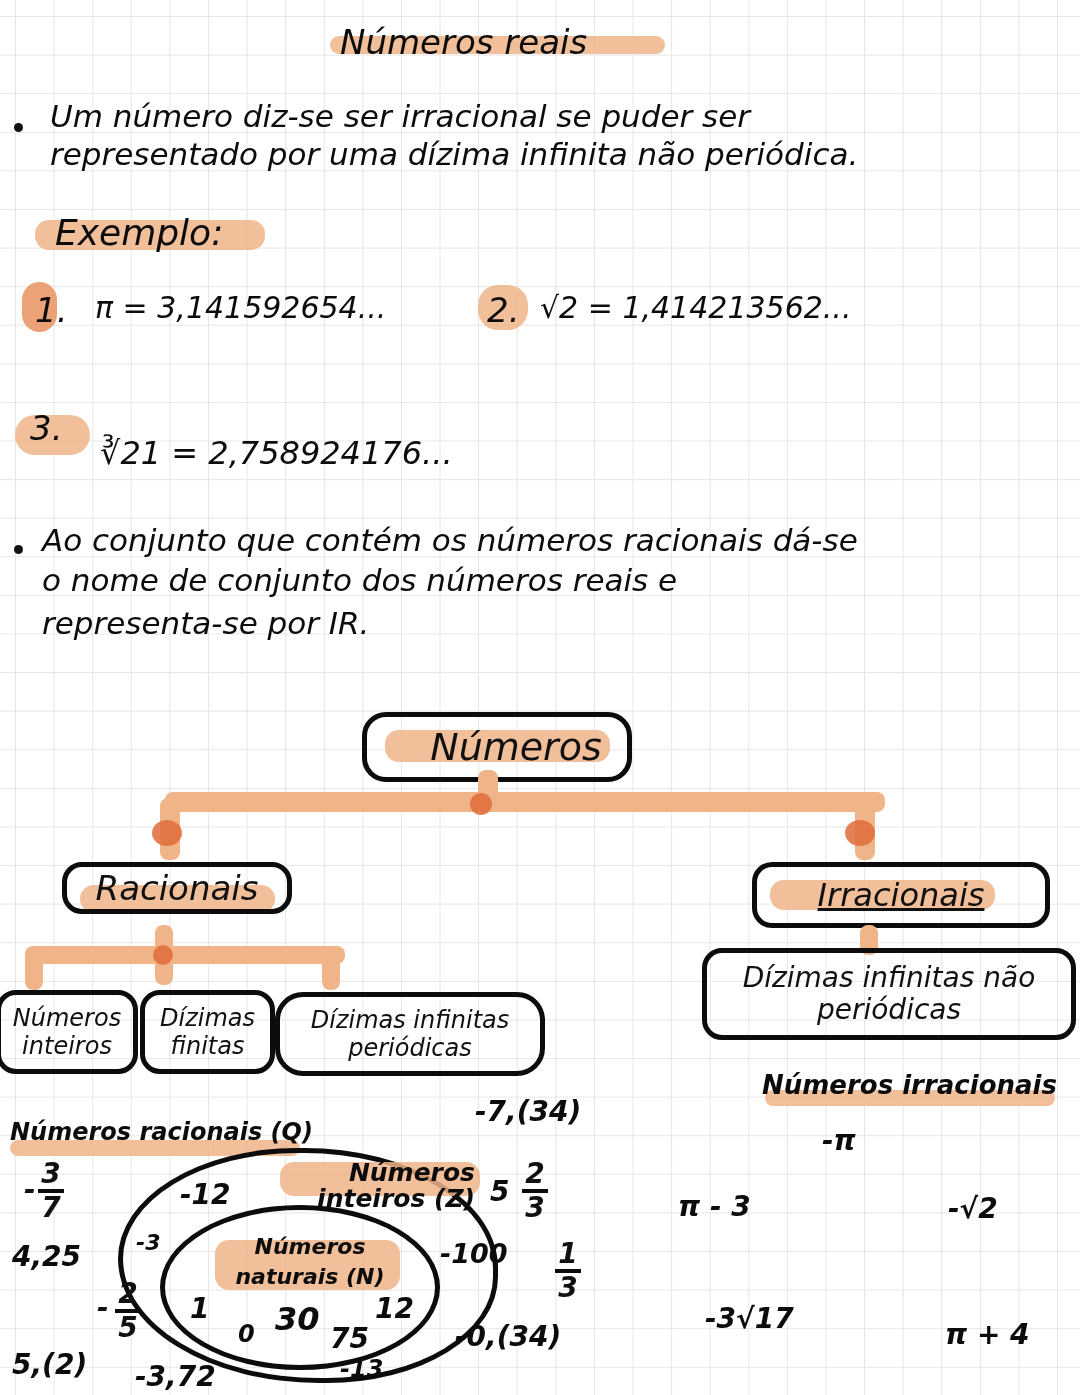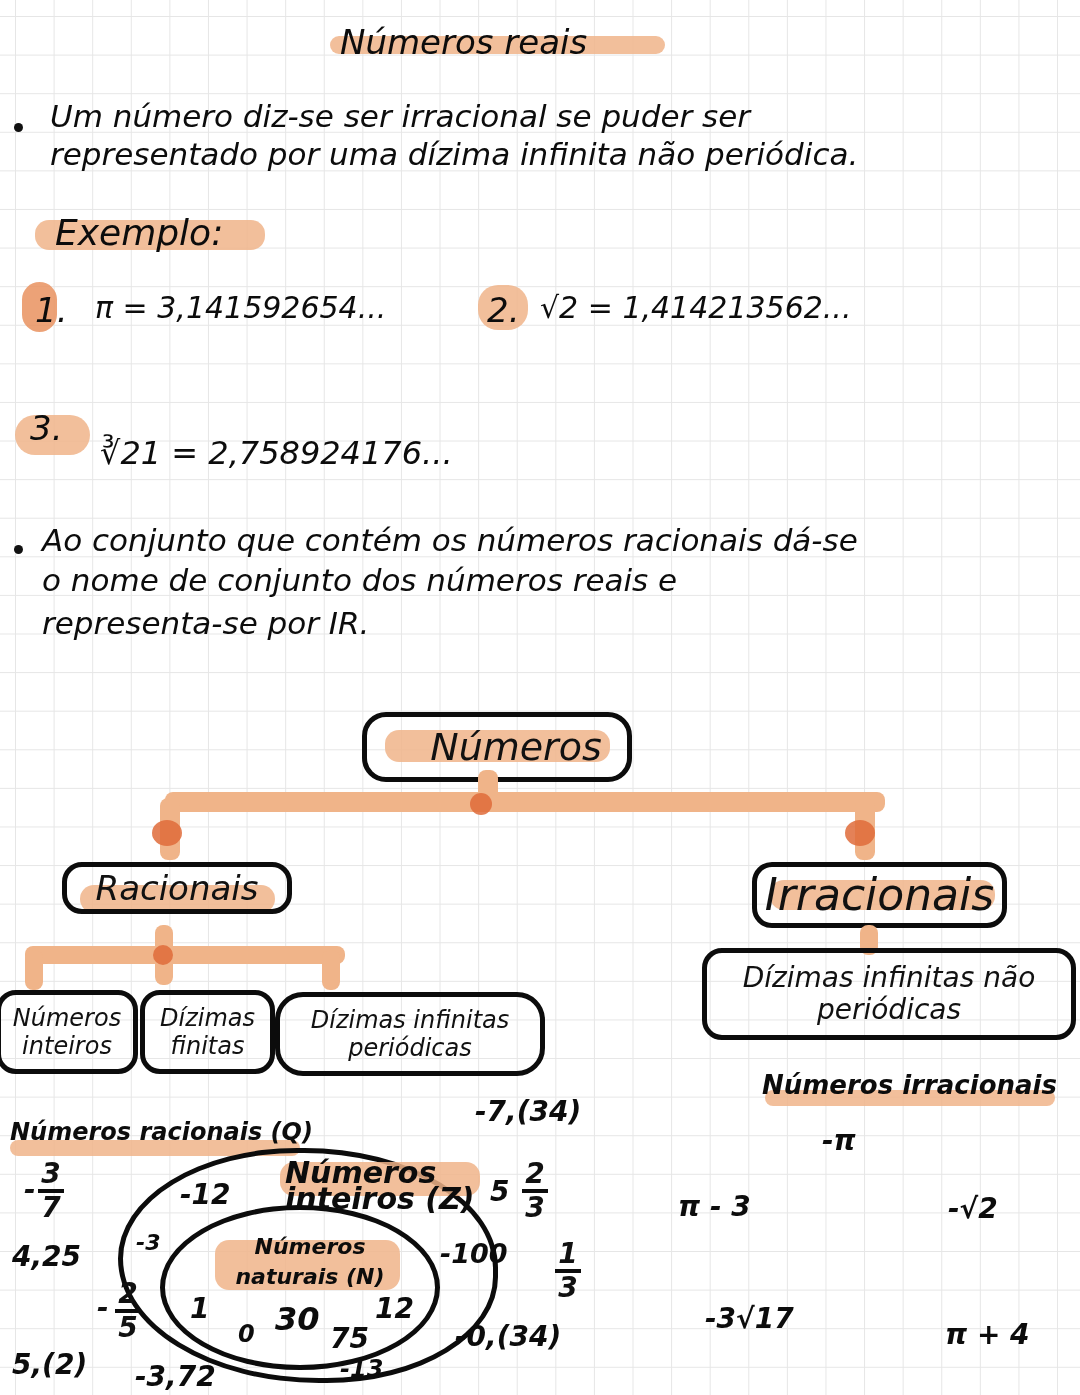--- a/index.html
+++ b/index.html
@@ -67,21 +67,21 @@
 <div class="connector" style="left:160px;top:798px;width:20px;height:62px;"></div>
 <div class="connector" style="left:855px;top:798px;width:20px;height:62px;"></div>
 <div class="dot" style="left:470px;top:793px;width:22px;height:22px;"></div>
 <div class="dot" style="left:152px;top:820px;width:30px;height:26px;"></div>
 <div class="dot" style="left:845px;top:820px;width:30px;height:26px;"></div>
 
 <div class="hl" style="left:80px;top:885px;width:195px;height:28px;"></div>
 <div class="box" style="left:62px;top:862px;width:230px;height:52px;font-size:34px;">Racionais</div>
 
 <div class="hl" style="left:770px;top:880px;width:225px;height:30px;"></div>
-<div class="box" style="left:752px;top:862px;width:255px;height:66px;font-size:44px;">Irracionais</div>
+<div class="box" style="left:752px;top:862px;width:298px;height:66px;font-size:32px;text-decoration:underline;">Irracionais</div>
 
 <div class="connector" style="left:155px;top:925px;width:18px;height:60px;"></div>
 <div class="connector" style="left:25px;top:946px;width:320px;height:18px;"></div>
 <div class="connector" style="left:25px;top:950px;width:18px;height:40px;"></div>
 <div class="connector" style="left:322px;top:950px;width:18px;height:40px;"></div>
 <div class="dot" style="left:153px;top:945px;width:20px;height:20px;"></div>
 
 <div class="box" style="left:-4px;top:990px;width:142px;height:84px;font-size:24px;padding:0 6px;white-space:normal;">Números inteiros</div>
 <div class="box" style="left:140px;top:990px;width:135px;height:84px;font-size:24px;padding:0 6px;white-space:normal;">Dízimas finitas</div>
 <div class="box" style="left:275px;top:992px;width:270px;height:84px;font-size:24px;padding:0 10px;white-space:normal;border-radius:28px;">Dízimas infinitas periódicas</div>
@@ -89,21 +89,21 @@
 <div class="connector" style="left:860px;top:925px;width:18px;height:30px;"></div>
 <div class="box" style="left:702px;top:948px;width:374px;height:92px;font-size:28px;padding:0 12px;white-space:normal;line-height:32px;">Dízimas infinitas não periódicas</div>
 
 <div class="hl" style="left:10px;top:1140px;width:290px;height:16px;"></div>
 <div class="hand" style="left:10px;top:1118px;font-size:24px;font-weight:bold;">Números racionais (Q)</div>
 
 <div class="ellipse" style="left:118px;top:1148px;width:380px;height:235px;border-radius:48% 52% 46% 54%;"></div>
 <div class="ellipse" style="left:160px;top:1205px;width:280px;height:165px;border-radius:50%;"></div>
 
 <div class="hl" style="left:280px;top:1162px;width:200px;height:34px;"></div>
-<div class="hand" style="left:285px;top:1160px;width:190px;font-size:30px;font-weight:bold;white-space:normal;line-height:26px;">Números inteiros (Z)</div>
+<div class="hand" style="left:285px;top:1160px;width:190px;font-size:25px;font-weight:bold;white-space:normal;text-align:right;line-height:26px;">Números inteiros (Z)</div>
 
 <div class="hl" style="left:215px;top:1240px;width:185px;height:50px;"></div>
 <div class="hand" style="left:215px;top:1232px;width:190px;font-size:22px;font-weight:bold;white-space:normal;text-align:center;line-height:30px;">Números naturais (N)</div>
 
 <div class="num" style="left:190px;top:1292px;">1</div>
 <div class="num" style="left:275px;top:1300px;font-size:32px;">30</div>
 <div class="num" style="left:375px;top:1292px;">12</div>
 <div class="num" style="left:238px;top:1320px;font-size:24px;">0</div>
 <div class="num" style="left:330px;top:1322px;">75</div>
 

